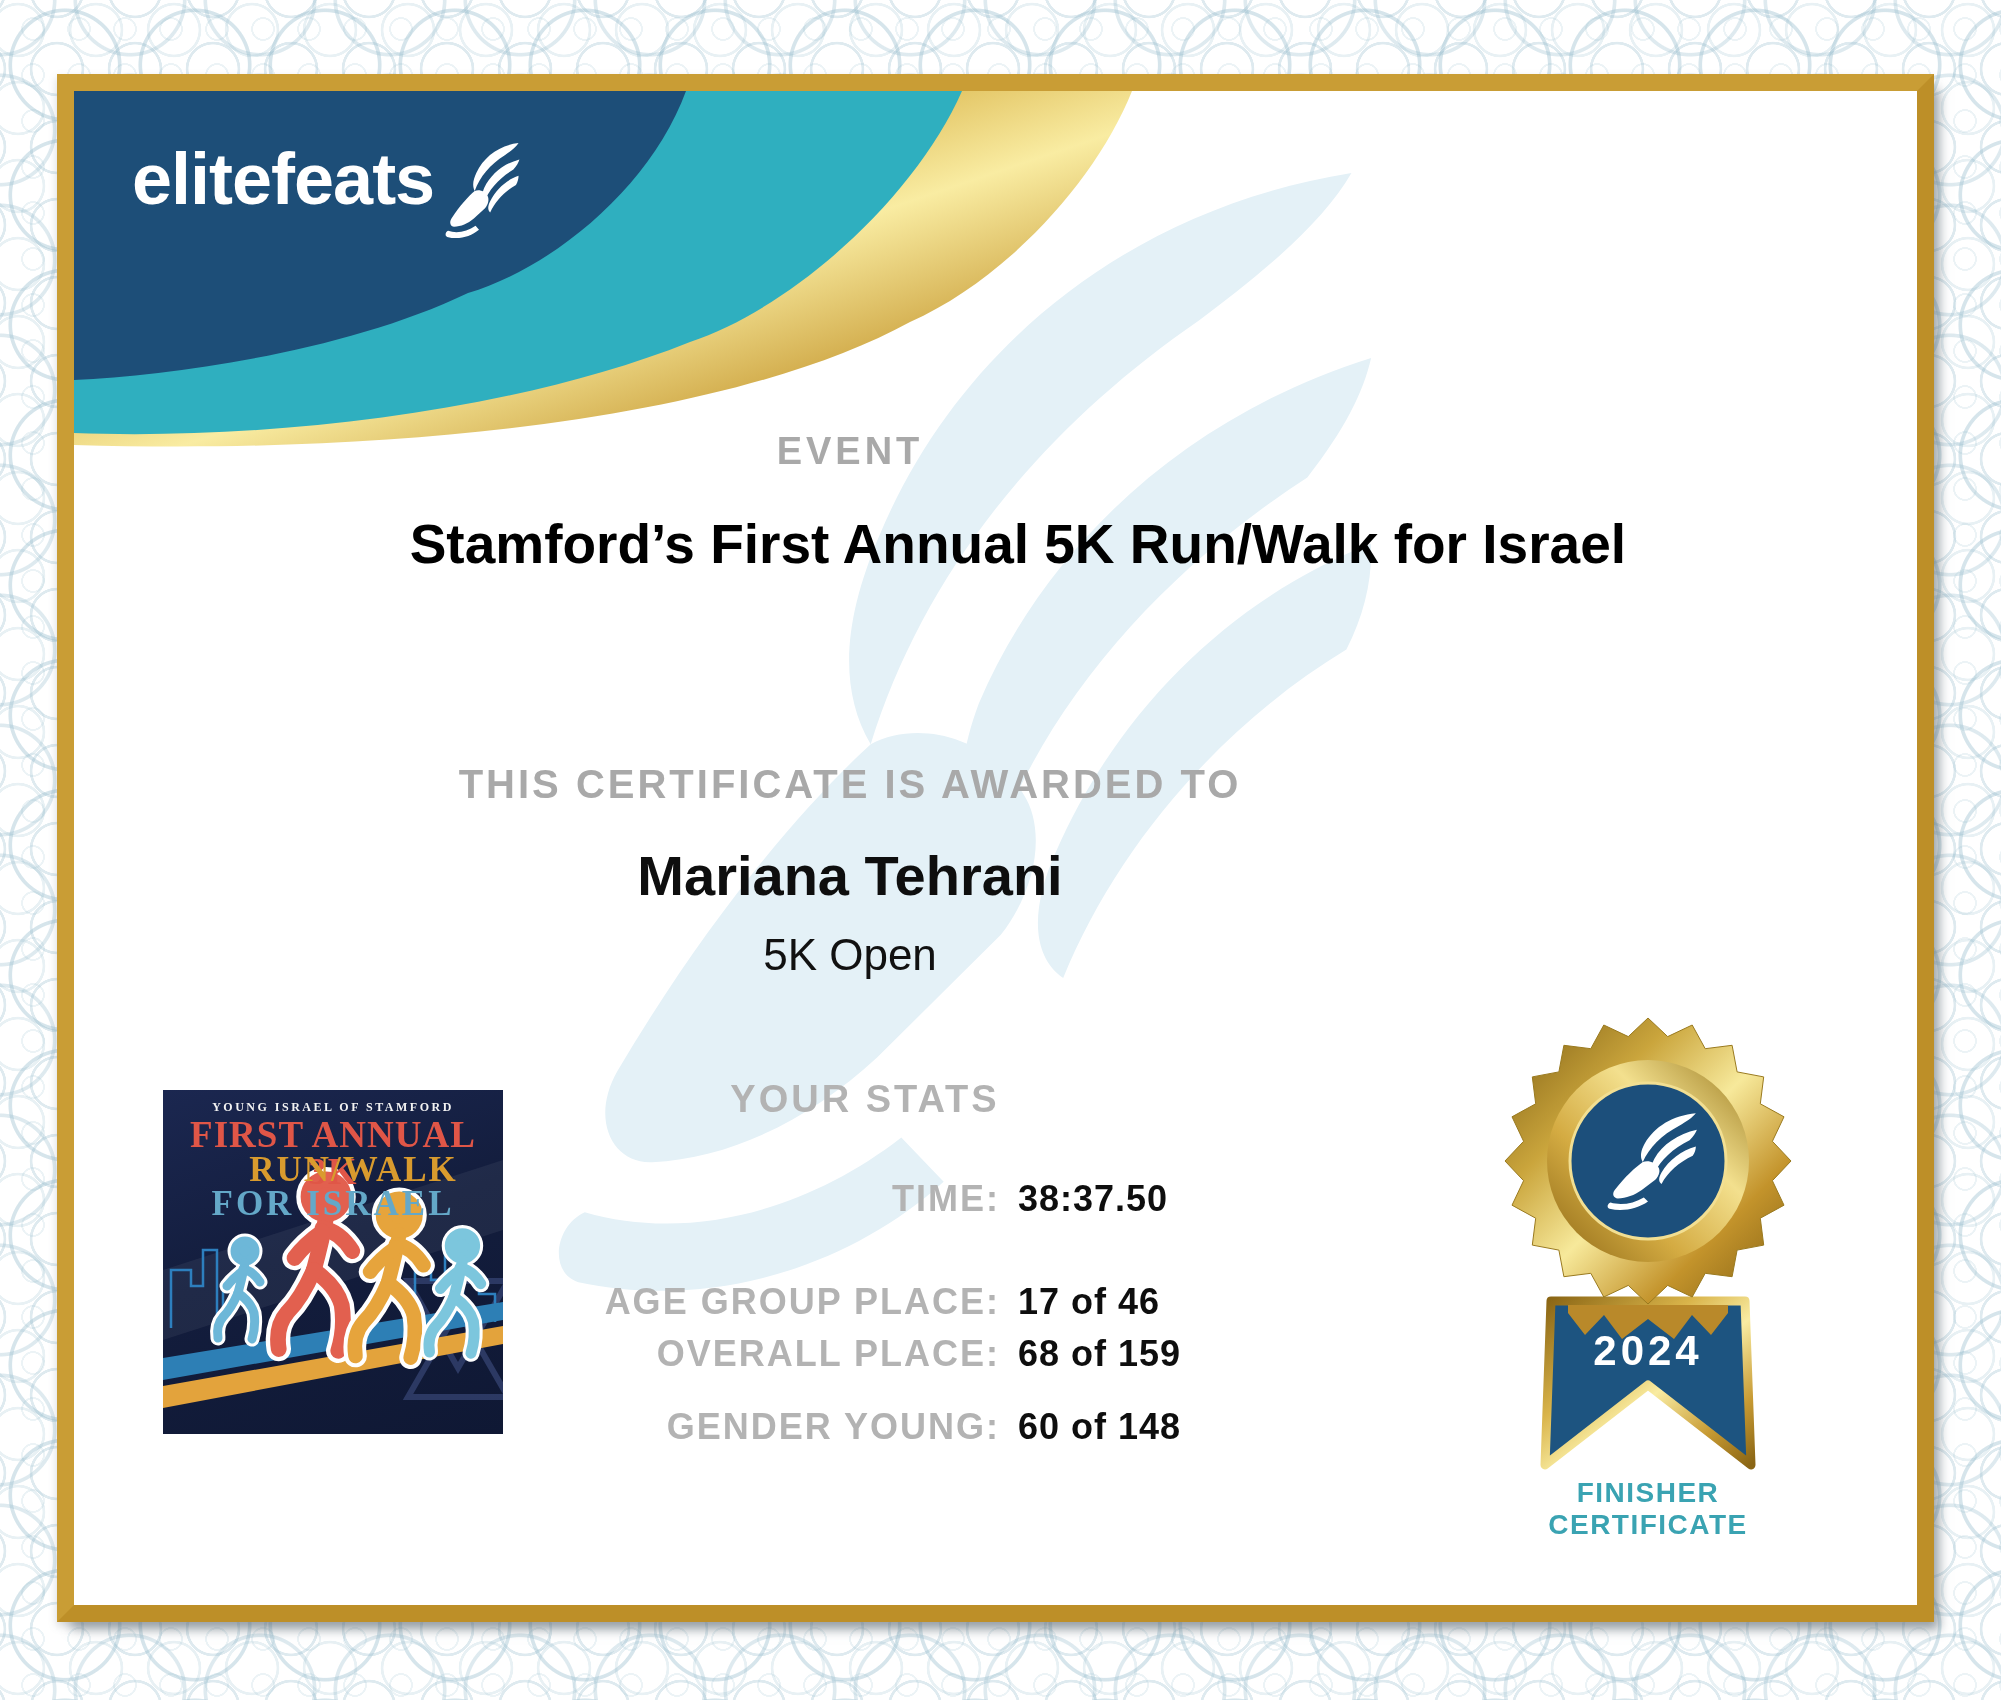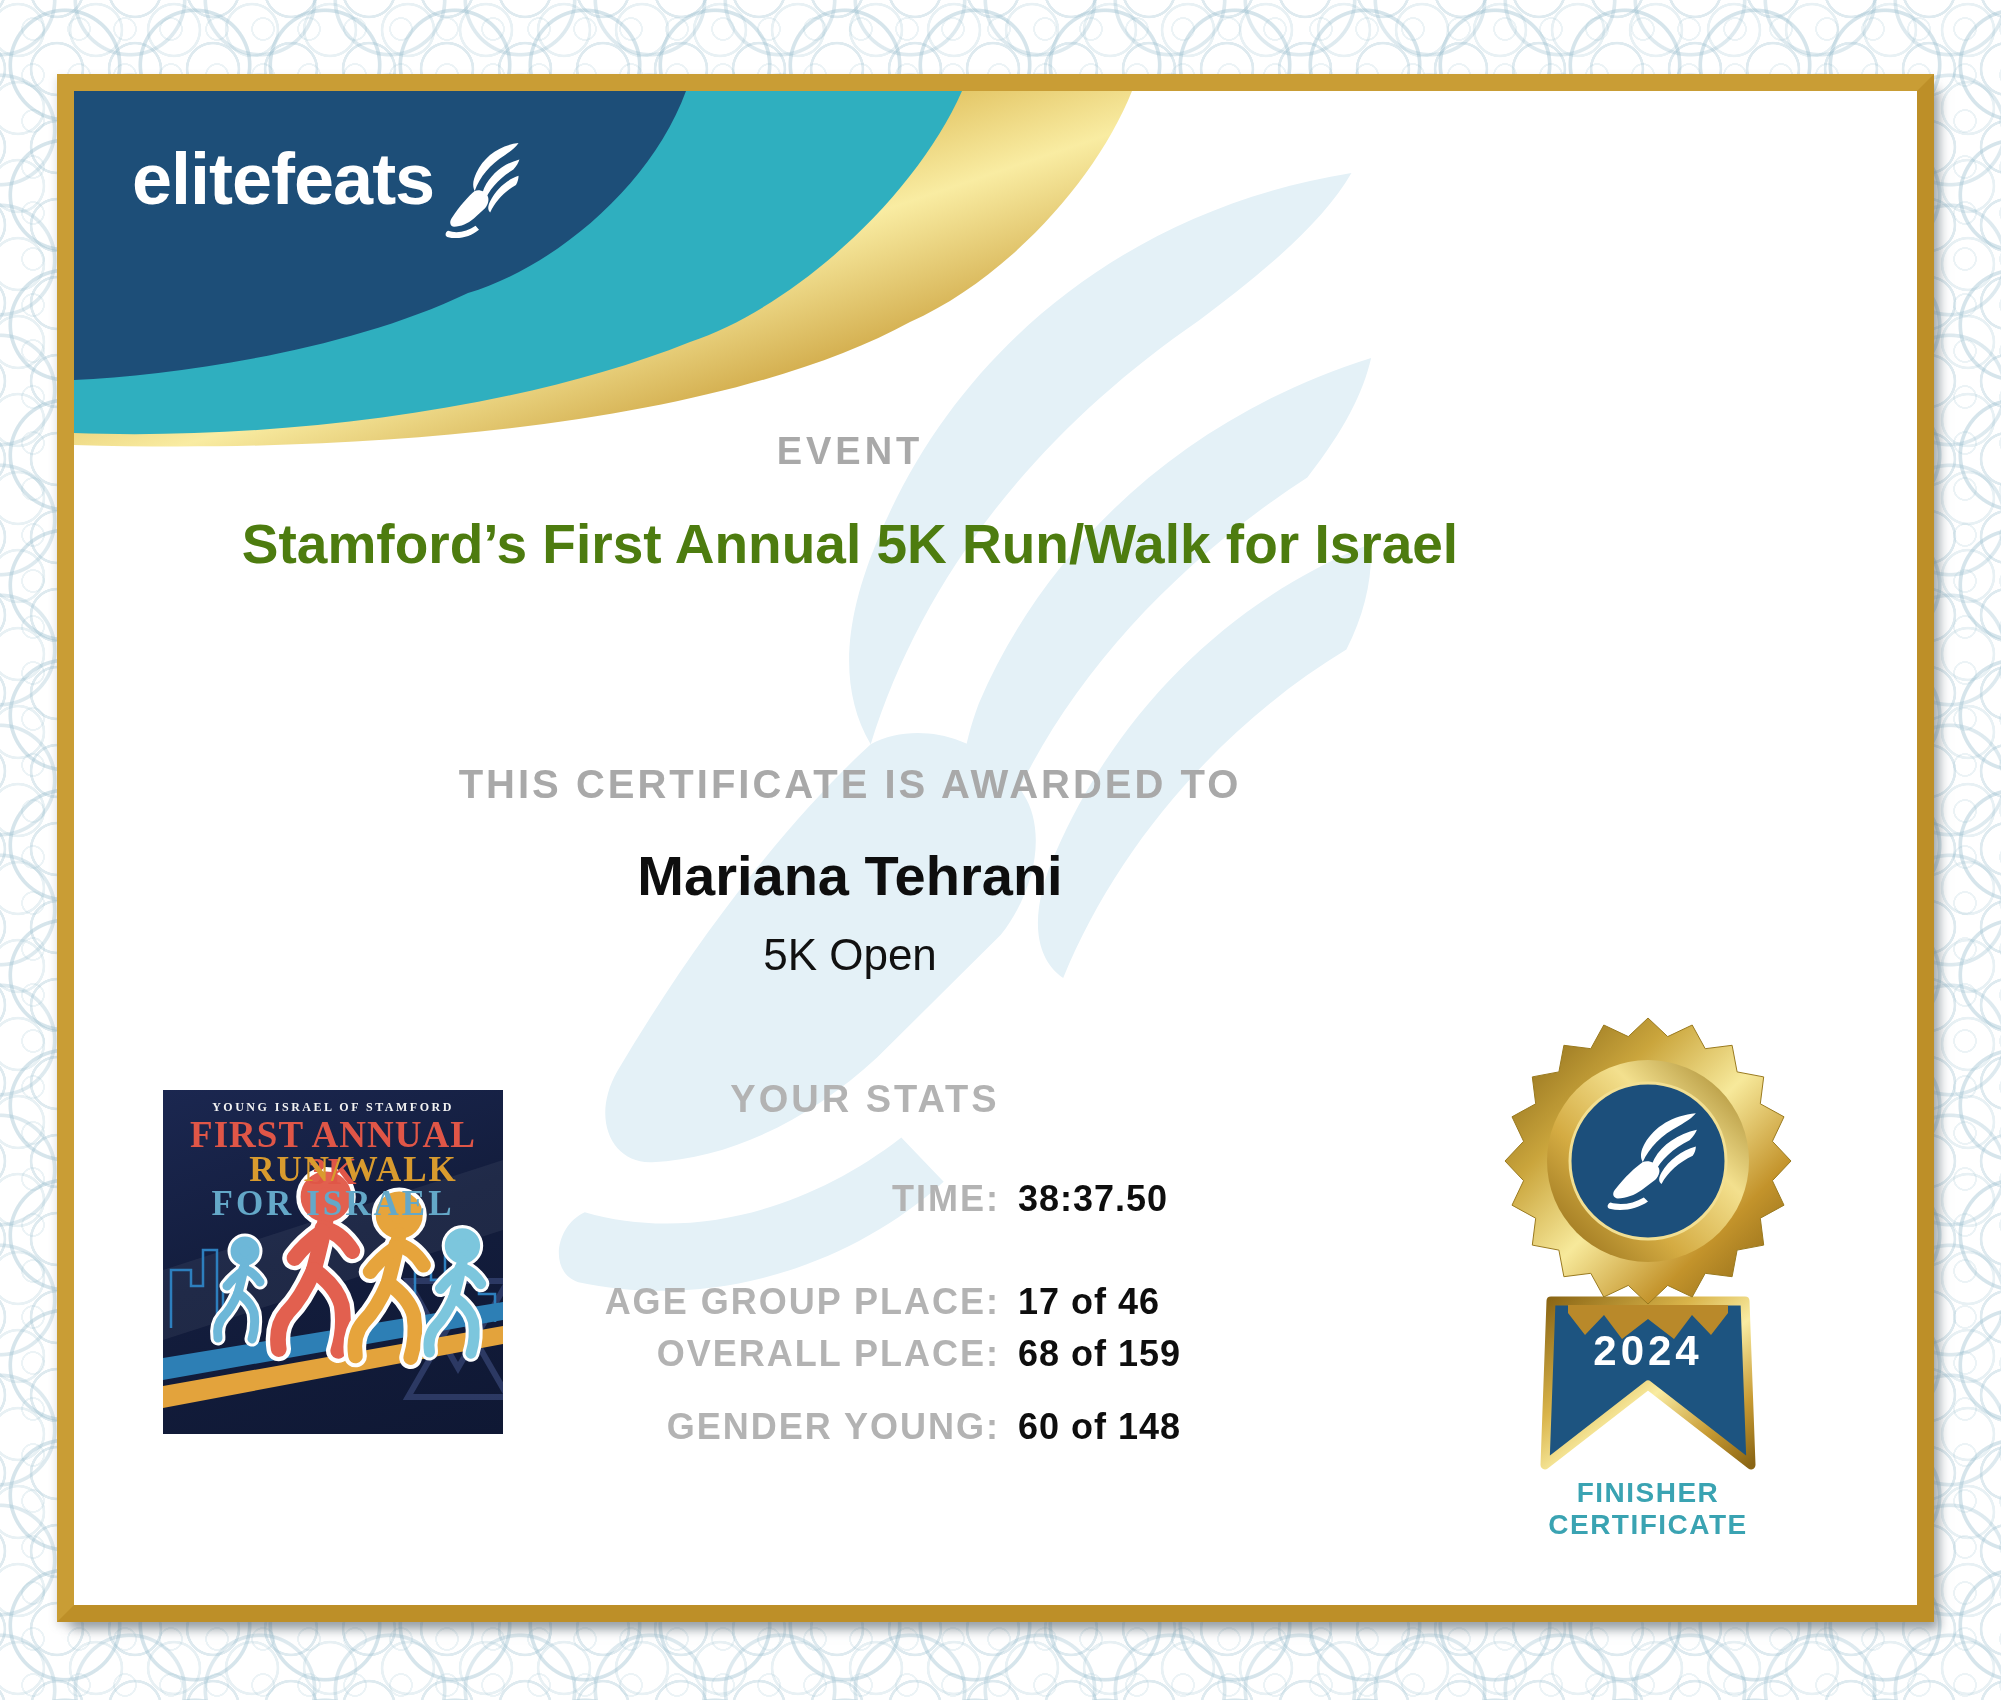--- a/index.html
+++ b/index.html
@@ -27,21 +27,21 @@
     color:#e4f1f7;transform:rotate(-3deg);}
 
   svg.swoosh{position:absolute;left:57px;top:74px;width:1190px;height:480px;}
 
   .brand{position:absolute;left:132px;top:143px;display:flex;align-items:flex-start;}
   .brand-text{color:#ffffff;font-size:72px;font-weight:700;letter-spacing:-1px;line-height:1;}
   .brand-icon{width:86px;height:102px;color:#ffffff;margin-left:2px;transform:translateY(-4px);}
 
   .ctext{position:absolute;left:74px;width:1552px;text-align:center;}
   .event-label{top:430px;font-size:38px;font-weight:600;letter-spacing:4px;color:#a9a9a9;}
-  .event-title{top:512px;font-size:55px;font-weight:800;color:#4d7c0f;letter-spacing:0;}
+  .event-title{top:512px;font-size:55px;font-weight:800;color:#000000;letter-spacing:0;text-align:right;}
   .award-label{top:762px;font-size:40px;font-weight:600;letter-spacing:3px;color:#a9a9a9;}
   .award-name{top:843px;font-size:56px;font-weight:800;color:#0e0e0e;}
   .award-division{top:930px;font-size:44px;font-weight:400;color:#111;}
   .stats-label{position:absolute;left:565px;width:600px;top:1078px;text-align:center;
     font-size:38px;font-weight:700;letter-spacing:3px;color:#b3b3b3;}
 
   .stat-row{position:absolute;left:280px;width:1440px;display:flex;align-items:baseline;}
   .stat-row .lbl{width:720px;text-align:right;font-size:36px;font-weight:700;letter-spacing:2px;color:#b3b3b3;}
   .stat-row .val{margin-left:18px;font-size:36px;font-weight:700;color:#0e0e0e;letter-spacing:1px;}
   .row0{top:1178px;} .row1{top:1253px;margin-top:28px;} .row2{top:1333px;} .row3{top:1406px;}

